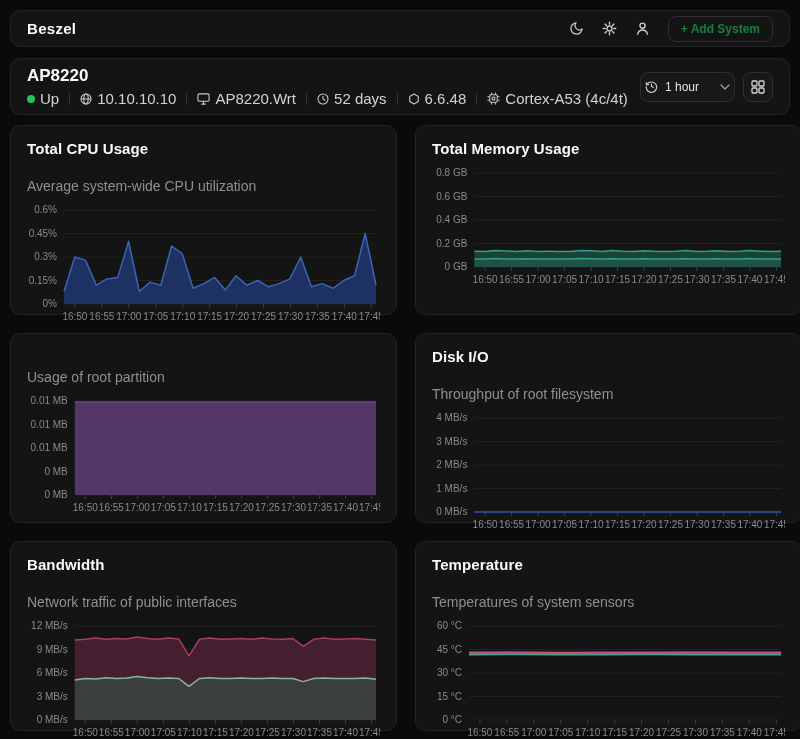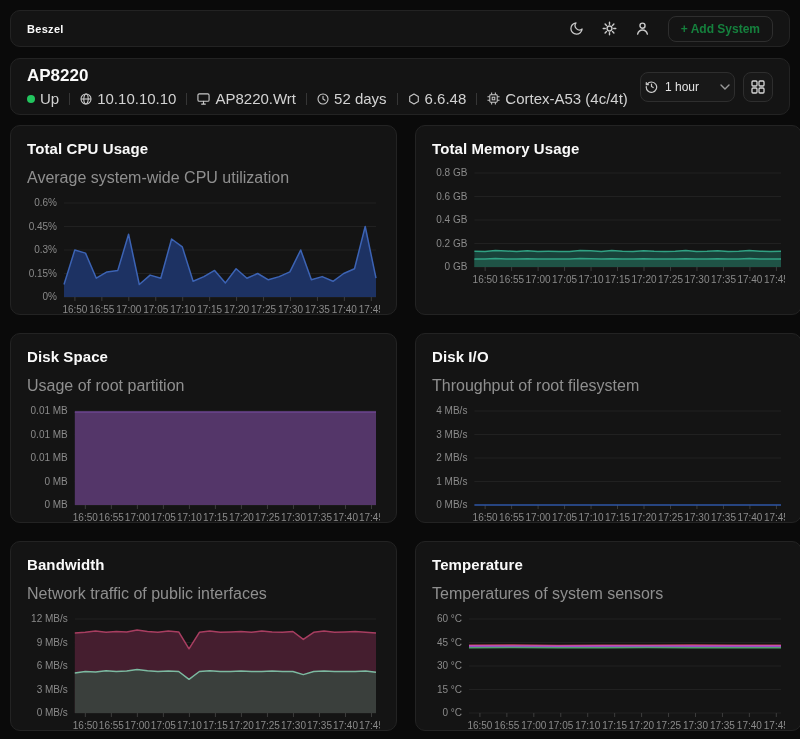--- a/index.html
+++ b/index.html
@@ -9,21 +9,21 @@
     font-family:"Liberation Sans", sans-serif;
     color:#e8e8e8;
   }
   .wrap { padding:10px; }
 
   
   .topbar {
     height:37px; background:#141414; border:1px solid #232323; border-radius:10px;
     display:flex; align-items:center; justify-content:space-between; padding:0 16px;
   }
-  .brand { font-size:11px; font-weight:800; letter-spacing:.3px; color:#fafafa; cursor:pointer; }
+  .brand { font-size:15px; font-weight:800; letter-spacing:.3px; color:#fafafa; cursor:pointer; }
   .nav-right { display:flex; align-items:center; gap:18px; color:#c9c9c9; }
   .icon-btn { display:flex; align-items:center; cursor:pointer; color:#c9c9c9; }
   .add-btn {
     background:transparent; border:1px solid #2e2e2e; border-radius:8px; color:#15803d;
     font-size:12px; font-weight:600; padding:5px 12px; cursor:pointer; font-family:inherit;
     display:flex; align-items:center; gap:5px;
   }
 
   
   .syscard {
@@ -47,21 +47,21 @@
     display:flex; align-items:center; justify-content:center; color:#d6d6d6; cursor:pointer;
   }
 
   
   .grid { margin-top:10px; display:grid; grid-template-columns:1fr 1fr; gap:18px; }
   .card {
     background:#141414; border:1px solid #232323; border-radius:10px;
     padding:14px 16px 6px; height:190px;
   }
   .card h2 { font-size:15px; font-weight:700; color:#fafafa; letter-spacing:.1px; }
-  .card .sub { font-size:16px; color:#8f8f8f; margin-top:12px; }
+  .card .sub { font-size:14px; color:#8f8f8f; margin-top:21px; }
   .chart { margin-top:8px; width:100%; height:124px; }
   .chart text { font-size:10px; fill:#8a8a8a; font-family:"Liberation Sans", sans-serif; }
   svg { display:block; }
 </style>
 </head>
 <body>
 
 <div class="wrap">
 
   <header class="topbar">
@@ -260,21 +260,20 @@
             <line x1="344.40100000000007" y1="102" x2="344.40100000000007" y2="106" stroke="#3d3d3d"></line>
             <text x="344.40100000000007" y="118" text-anchor="middle">17:45</text>
             <path d="M42.4 86.3 L53.0 86.4 L63.5 85.5 L74.1 86.0 L84.7 86.5 L95.3 85.7 L105.8 86.4 L116.4 86.3 L127.0 86.4 L137.6 86.5 L148.1 85.4 L158.7 85.7 L169.3 86.4 L179.8 85.5 L190.4 86.3 L201.0 86.4 L211.6 85.7 L222.1 86.3 L232.7 86.4 L243.3 86.3 L253.8 85.5 L264.4 86.4 L275.0 86.3 L285.6 85.7 L296.1 86.4 L306.7 86.3 L317.3 85.4 L327.9 86.3 L338.4 86.4 L349.0 86.3 L349 102 L42.400000000000006 102 Z" fill="#19423a"></path>
             <path d="M42.4 86.3 L53.0 86.4 L63.5 85.5 L74.1 86.0 L84.7 86.5 L95.3 85.7 L105.8 86.4 L116.4 86.3 L127.0 86.4 L137.6 86.5 L148.1 85.4 L158.7 85.7 L169.3 86.4 L179.8 85.5 L190.4 86.3 L201.0 86.4 L211.6 85.7 L222.1 86.3 L232.7 86.4 L243.3 86.3 L253.8 85.5 L264.4 86.4 L275.0 86.3 L285.6 85.7 L296.1 86.4 L306.7 86.3 L317.3 85.4 L327.9 86.3 L338.4 86.4 L349.0 86.3" fill="none" stroke="#31a183" stroke-width="1.5" stroke-linejoin="round"></path>
             <path d="M42.4 94.0 L53.0 94.0 L63.5 93.5 L74.1 93.9 L84.7 94.1 L95.3 93.7 L105.8 94.0 L116.4 94.0 L127.0 94.1 L137.6 94.0 L148.1 93.5 L158.7 93.8 L169.3 94.0 L179.8 93.7 L190.4 94.0 L201.0 94.0 L211.6 93.8 L222.1 94.0 L232.7 94.0 L243.3 94.0 L253.8 93.7 L264.4 94.0 L275.0 94.0 L285.6 93.8 L296.1 94.0 L306.7 94.0 L317.3 93.5 L327.9 94.0 L338.4 94.0 L349.0 94.0 L349 102 L42.400000000000006 102 Z" fill="#1f5346"></path>
             <path d="M42.4 94.0 L53.0 94.0 L63.5 93.5 L74.1 93.9 L84.7 94.1 L95.3 93.7 L105.8 94.0 L116.4 94.0 L127.0 94.1 L137.6 94.0 L148.1 93.5 L158.7 93.8 L169.3 94.0 L179.8 93.7 L190.4 94.0 L201.0 94.0 L211.6 93.8 L222.1 94.0 L232.7 94.0 L243.3 94.0 L253.8 93.7 L264.4 94.0 L275.0 94.0 L285.6 93.8 L296.1 94.0 L306.7 94.0 L317.3 93.5 L327.9 94.0 L338.4 94.0 L349.0 94.0" fill="none" stroke="#31a183" stroke-width="1.5" stroke-linejoin="round"></path>
           </svg>
         </div>
     </section>
     <section class="card">
-      <h2>Disk Space</h2>
       <div class="sub">Usage of root partition</div>
       <div class="chart">
           <svg width="353" height="124" viewBox="0 0 353 124">
             <line x1="47.800000000000004" y1="102" x2="349" y2="102" stroke="rgba(255,255,255,0.06)"></line>
             <text x="40.800000000000004" y="105" text-anchor="end">0 MB</text>
             <line x1="47.800000000000004" y1="78.5" x2="349" y2="78.5" stroke="rgba(255,255,255,0.06)"></line>
             <text x="40.800000000000004" y="81.5" text-anchor="end">0 MB</text>
             <line x1="47.800000000000004" y1="55" x2="349" y2="55" stroke="rgba(255,255,255,0.06)"></line>
             <text x="40.800000000000004" y="58" text-anchor="end">0.01 MB</text>
             <line x1="47.800000000000004" y1="31.5" x2="349" y2="31.5" stroke="rgba(255,255,255,0.06)"></line>

